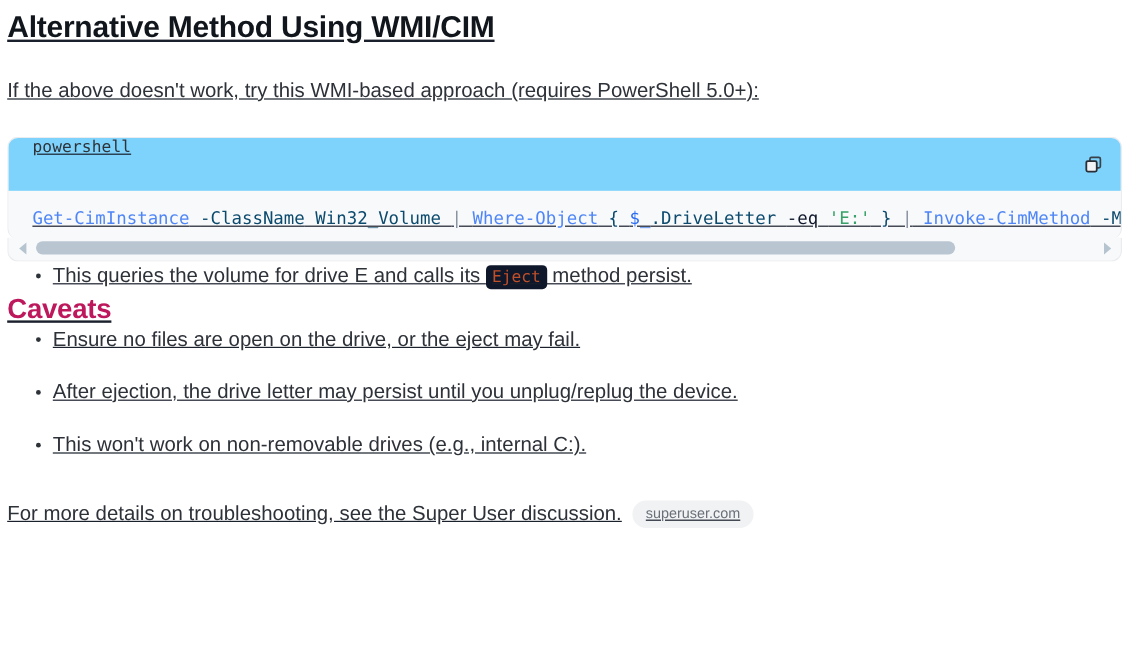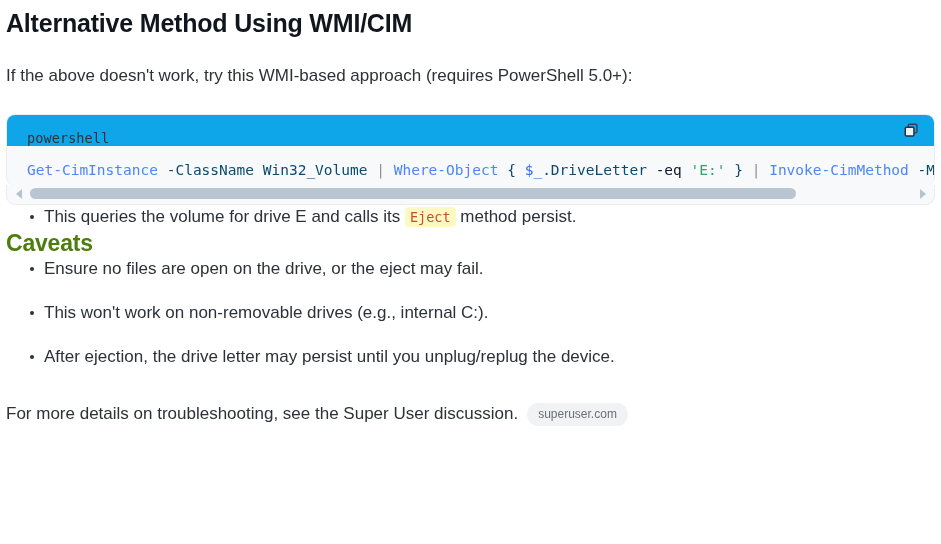--- a/index.html
+++ b/index.html
@@ -14,38 +14,39 @@
     font-family: "Liberation Sans", sans-serif;
     color: #1a202c;
     -webkit-font-smoothing: antialiased;
   }
   .page {
     position: relative;
     width: 941px;
     height: 432px;
     box-sizing: border-box;
     padding: 0 6px;
+    text-decoration: underline;
   }
 
   
   h1.section-title {
     font-size: 25px;
     line-height: 30px;
     font-weight: bold;
     letter-spacing: -0.2px;
     color: #11161d;
     margin: 0;
     padding: 8px 0 0 0;
   }
   h2.section-title {
     font-size: 23px;
     line-height: 28px;
     font-weight: bold;
     letter-spacing: -0.2px;
-    color: #4d7c0f;
+    color: #be185d;
     margin: 0;
     padding: 0;
   }
 
   
   p.body-text {
     font-size: 17px;
     line-height: 24px;
     color: #2d3138;
     margin: 0;
@@ -57,24 +58,24 @@
     margin-top: 26px;
     border-radius: 9px;
     overflow: hidden;
     background: #f6f8fa;
     border: 1px solid #eaecef;
     border-bottom: none;
   }
   .code-header {
     position: relative;
     height: 31px;
-    background: #0ea5e9;
-    display: flex;
-    align-items: flex-end;
-    padding: 0 12px 0 20px;
+    background: #7dd3fc;
+    display: flex;
+    align-items: flex-start;
+    padding: 0 12px 13px 20px;
   }
   .code-lang {
     font-family: "DejaVu Sans Mono", "Liberation Mono", monospace;
     font-size: 13.5px;
     color: #2f3338;
     letter-spacing: 0.1px;
   }
   .copy-btn {
     position: absolute;
     right: 12px;
@@ -171,21 +172,21 @@
     border-radius: 50%;
     background: #2d3138;
   }
   .list-after-code { padding-top: 26px; }
   .caveat-list li + li { margin-top: 20px; }
 
   code.inline-code {
     font-family: "DejaVu Sans Mono", "Liberation Mono", monospace;
     font-size: 13.5px;
     color: #c0502a;
-    background: #fef9c3;
+    background: #0f172a;
     border-radius: 4px;
     padding: 2px 5px;
   }
 
   .caveats-heading { padding-top: 42px; }
   .caveat-list { padding-top: 25px; }
   .footer-para { padding-top: 33px; display: flex; align-items: flex-end; }
   .source-badge {
     display: inline-flex;
     align-items: center;
@@ -242,22 +243,22 @@
   <ul class="bullets list-after-code">
     <li>
       <span>This queries the volume for drive E and calls its </span><code class="inline-code">Eject</code><span> method persist.</span>
     </li>
   </ul>
 
   <h2 class="section-title caveats-heading">Caveats</h2>
 
   <ul class="bullets caveat-list">
     <li>Ensure no files are open on the drive, or the eject may fail.</li>
+    <li>After ejection, the drive letter may persist until you unplug/replug the device.</li>
     <li>This won't work on non-removable drives (e.g., internal C:).</li>
-    <li>After ejection, the drive letter may persist until you unplug/replug the device.</li>
   </ul>
 
   <p class="body-text footer-para">
     <span>For more details on troubleshooting, see the Super User discussion.</span>
     <span class="source-badge">superuser.com</span>
   </p>
 
 </div>
 
 </body></html>

